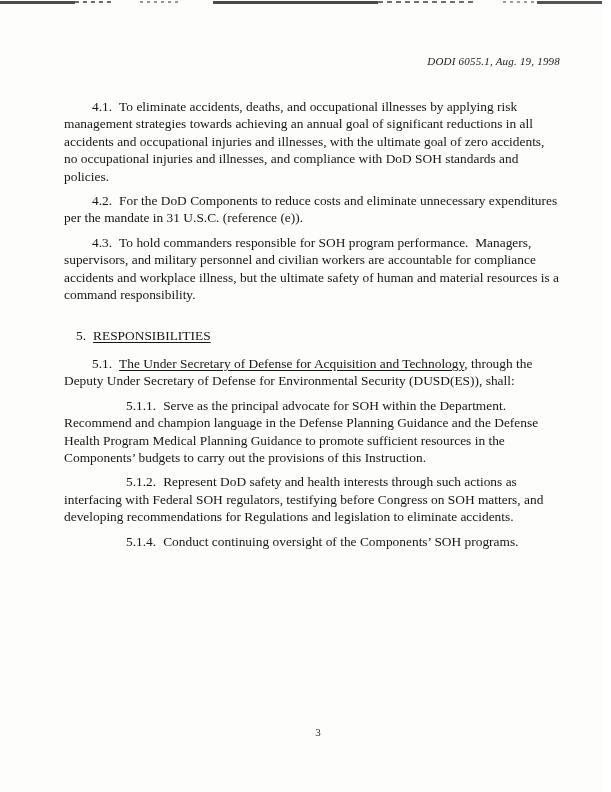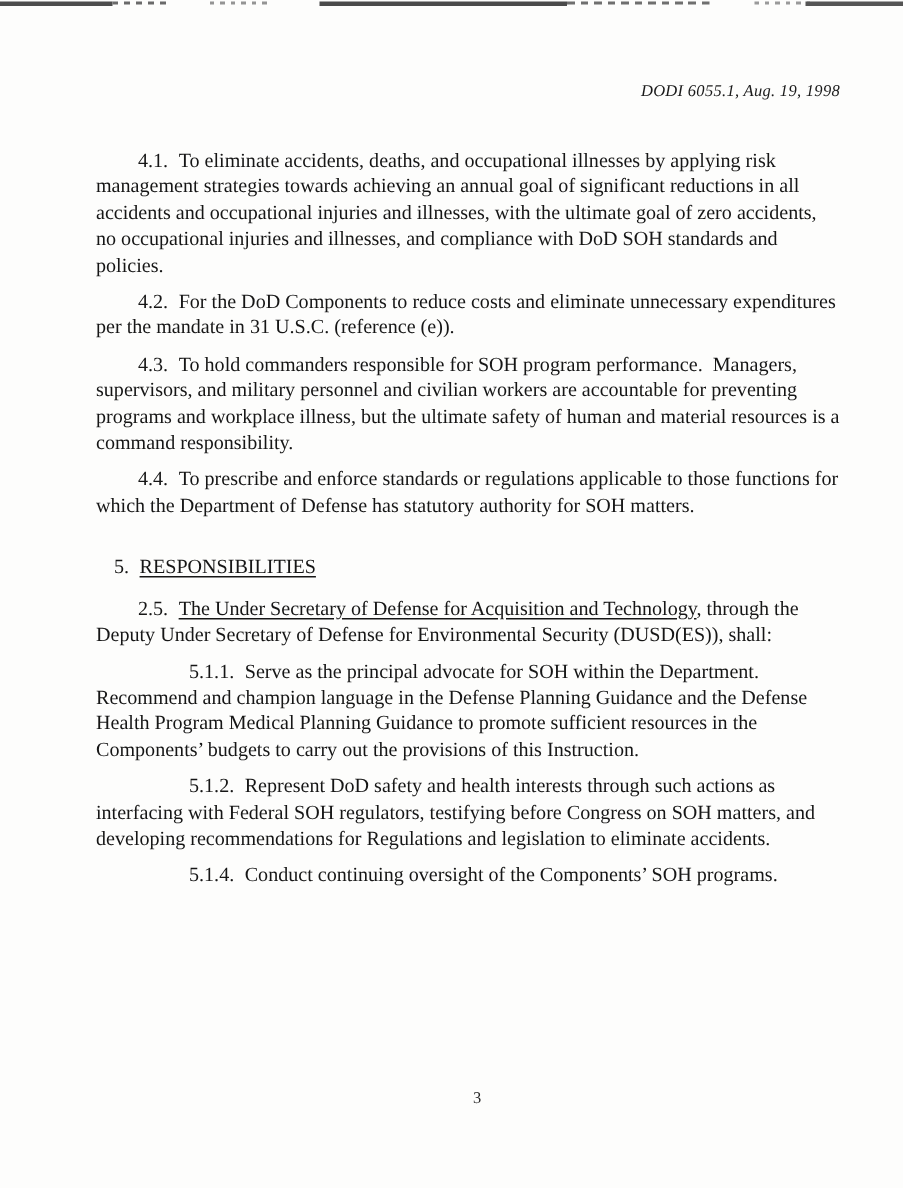--- a/index.html
+++ b/index.html
@@ -92,28 +92,27 @@
   </div>
 
   <div class="doc-header">DODI 6055.1, Aug. 19, 1998</div>
 
   <div class="content">
 
     <p class="para"><span class="pnum">4.1.</span><span>To eliminate accidents, deaths, and occupational illnesses by applying risk management strategies towards achieving an annual goal of significant reductions in all accidents and occupational injuries and illnesses, with the ultimate goal of zero accidents, no occupational injuries and illnesses, and compliance with DoD SOH standards and policies.</span></p>
 
     <p class="para"><span class="pnum">4.2.</span><span>For the DoD Components to reduce costs and eliminate unnecessary expenditures per the mandate in 31 U.S.C. (reference (e)).</span></p>
 
-    <p class="para"><span class="pnum">4.3.</span><span>To hold commanders responsible for SOH program performance.  Managers, supervisors, and military personnel and civilian workers are accountable for preventing programs and workplace illness, but the ultimate safety of human and material resources is a command responsibility.</span></p>
+    <p class="para"><span class="pnum">4.3.</span><span>To hold commanders responsible for SOH program performance.  Managers, supervisors, and military personnel and civilian workers are accountable for compliance accidents and workplace illness, but the ultimate safety of human and material resources is a command responsibility.</span></p>
 
-    <p class="para"><span class="pnum">4.4.</span><span>To prescribe and enforce standards or regulations applicable to those functions for which the Department of Defense has statutory authority for SOH matters.</span></p>
 
 
     <p class="heading"><span class="pnum">5.</span><span class="u">RESPONSIBILITIES</span></p>
 
-    <p class="para"><span class="pnum">2.5.</span><span class="u">The Under Secretary of Defense for Acquisition and Technology</span><span>, through the Deputy Under Secretary of Defense for Environmental Security (DUSD(ES)), shall:</span></p>
+    <p class="para"><span class="pnum">5.1.</span><span class="u">The Under Secretary of Defense for Acquisition and Technology</span><span>, through the Deputy Under Secretary of Defense for Environmental Security (DUSD(ES)), shall:</span></p>
 
     <p class="para sub"><span class="pnum">5.1.1.</span><span>Serve as the principal advocate for SOH within the Department.  Recommend and champion language in the Defense Planning Guidance and the Defense Health Program Medical Planning Guidance to promote sufficient resources in the Components’ budgets to carry out the provisions of this Instruction.</span></p>
 
     <p class="para sub"><span class="pnum">5.1.2.</span><span>Represent DoD safety and health interests through such actions as interfacing with Federal SOH regulators, testifying before Congress on SOH matters, and developing recommendations for Regulations and legislation to eliminate accidents.</span></p>
 
 
     <p class="para sub"><span class="pnum">5.1.4.</span><span>Conduct continuing oversight of the Components’ SOH programs.</span></p>
 
   </div>
 

